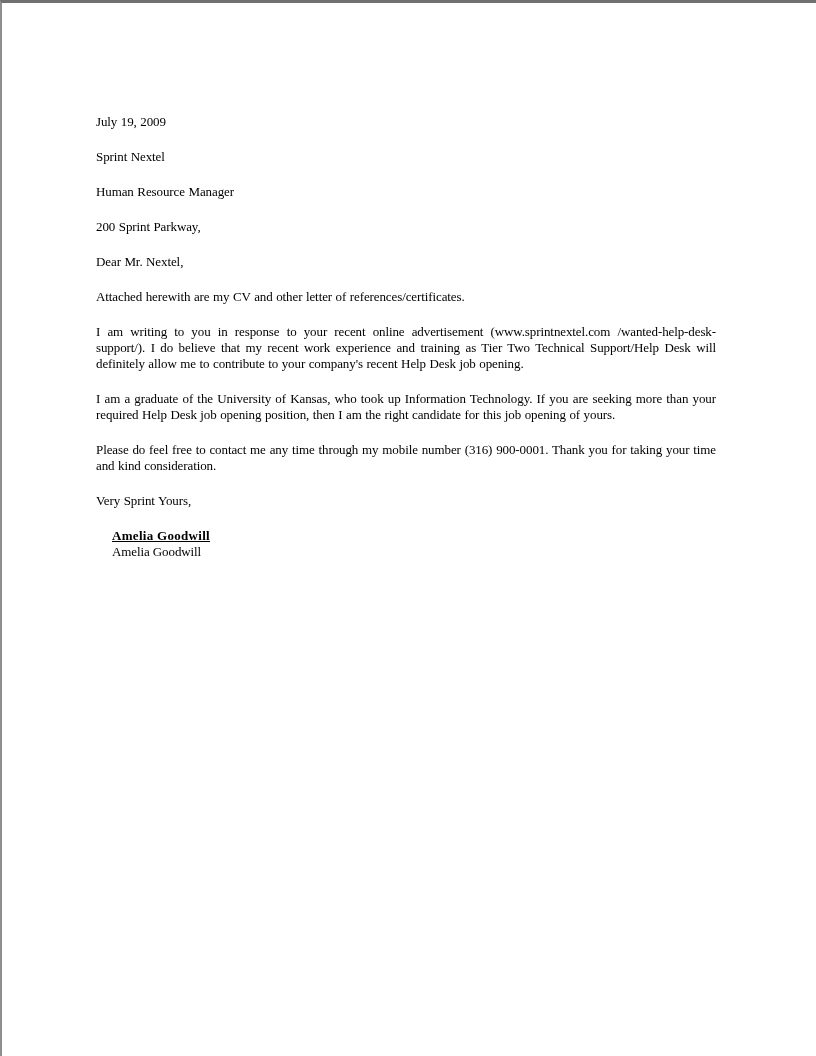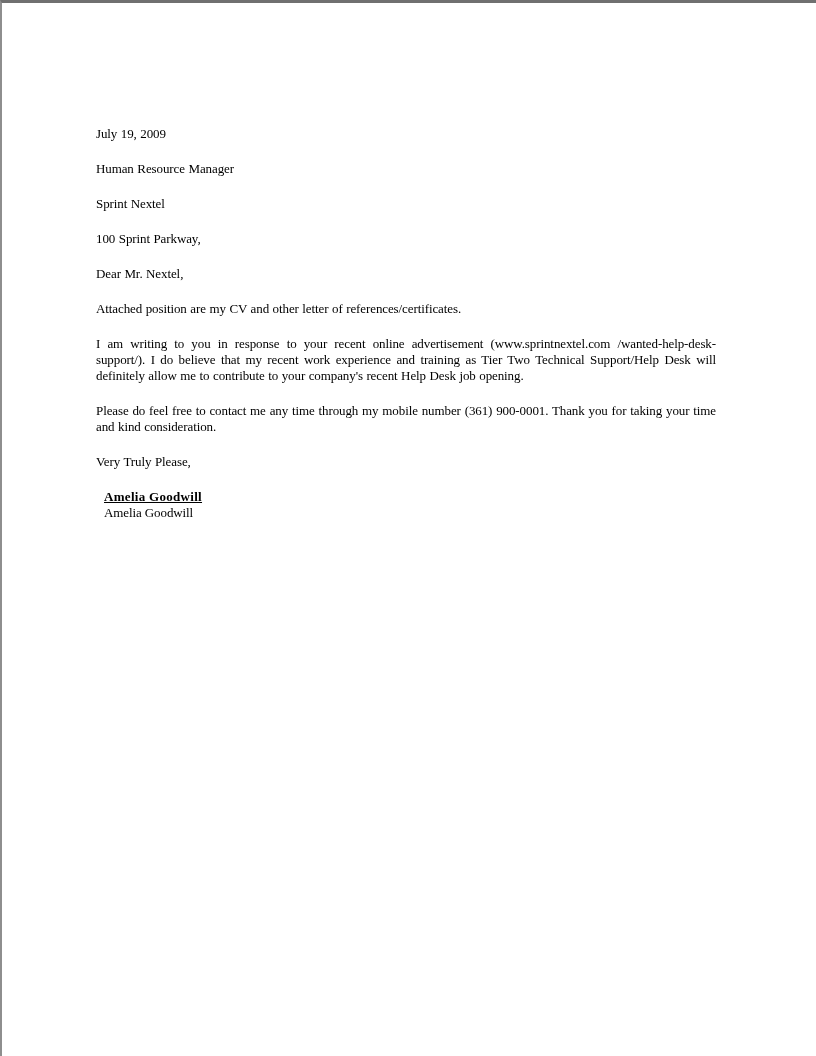--- a/index.html
+++ b/index.html
@@ -21,58 +21,59 @@
     line-height: 16px;
     color: #000000;
   }
   .content {
     position: absolute;
     top: 111px;
     left: 94px;
     width: 620px;
   }
   .line, .para {
-    margin: 12px 0 19px 0;
+    margin: 0 0 19px 0;
     letter-spacing: -0.1px;
     word-spacing: 0.4px;
   }
   .para {
     text-align: justify;
   }
   .sig-block {
-    margin: 8px;
+    margin: 16px;
   }
   .sig-name {
     font-weight: bold;
     text-decoration: underline;
     letter-spacing: 0.3px;
   }
   .sig-typed {
     letter-spacing: -0.1px;
   }
 </style>
 </head>
 <body>
 
 <div class="page">
   <div class="content">
 
     <div class="line">July 19, 2009</div>
 
+    <div class="line">Sprint Nextel</div>
     <div class="line">Human Resource Manager</div>
-    <div class="line">Sprint Nextel</div>
-    <div class="line">100 Sprint Parkway,</div>
+    <div class="line">200 Sprint Parkway,</div>
 
     <div class="line">Dear Mr. Nextel,</div>
 
-    <p class="para">Attached position are my CV and other letter of references/certificates.</p>
+    <p class="para">Attached herewith are my CV and other letter of references/certificates.</p>
     <p class="para">I am writing to you in response to your recent online advertisement (www.sprintnextel.com /wanted-help-desk-support/). I do believe that my recent work experience and training as Tier Two Technical Support/Help Desk will definitely allow me to contribute to your company's recent Help Desk job opening.</p>
-    <p class="para">Please do feel free to contact me any time through my mobile number (361) 900-0001. Thank you for taking your time and kind consideration.</p>
+    <p class="para">I am a graduate of the University of Kansas, who took up Information Technology. If you are seeking more than your required Help Desk job opening position, then I am the right candidate for this job opening of yours.</p>
+    <p class="para">Please do feel free to contact me any time through my mobile number (316) 900-0001. Thank you for taking your time and kind consideration.</p>
 
-    <div class="line">Very Truly Please,</div>
+    <div class="line">Very Sprint Yours,</div>
 
     <div class="sig-block">
       <div class="sig-name">Amelia Goodwill</div>
       <div class="sig-typed">Amelia Goodwill</div>
     </div>
 
   </div>
 </div>
 
 </body></html>

